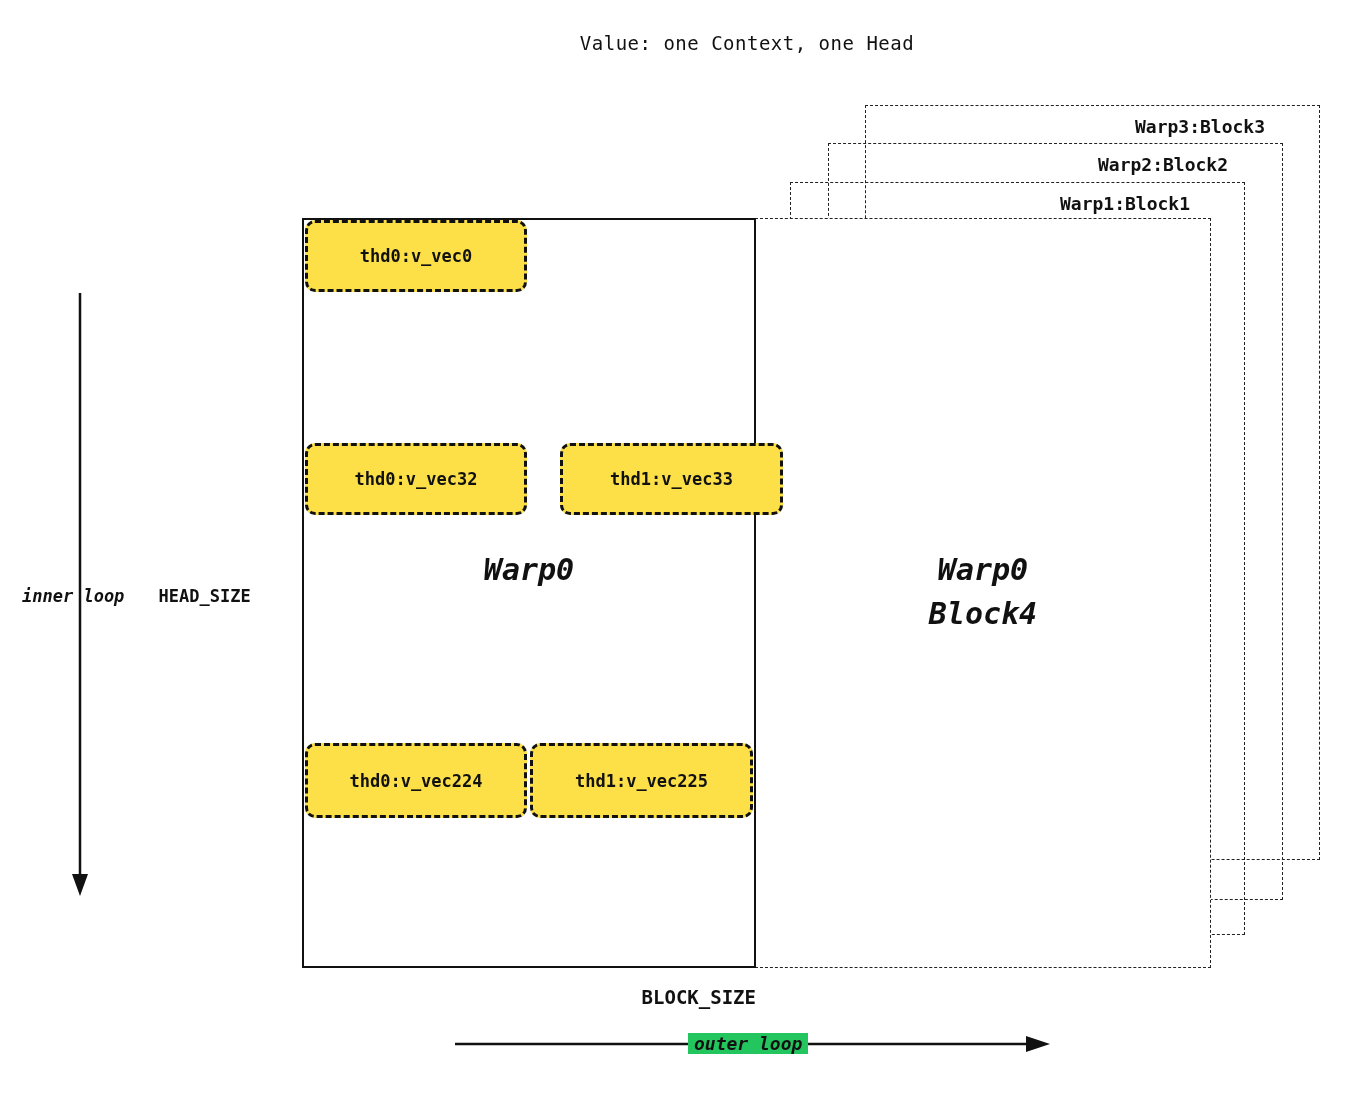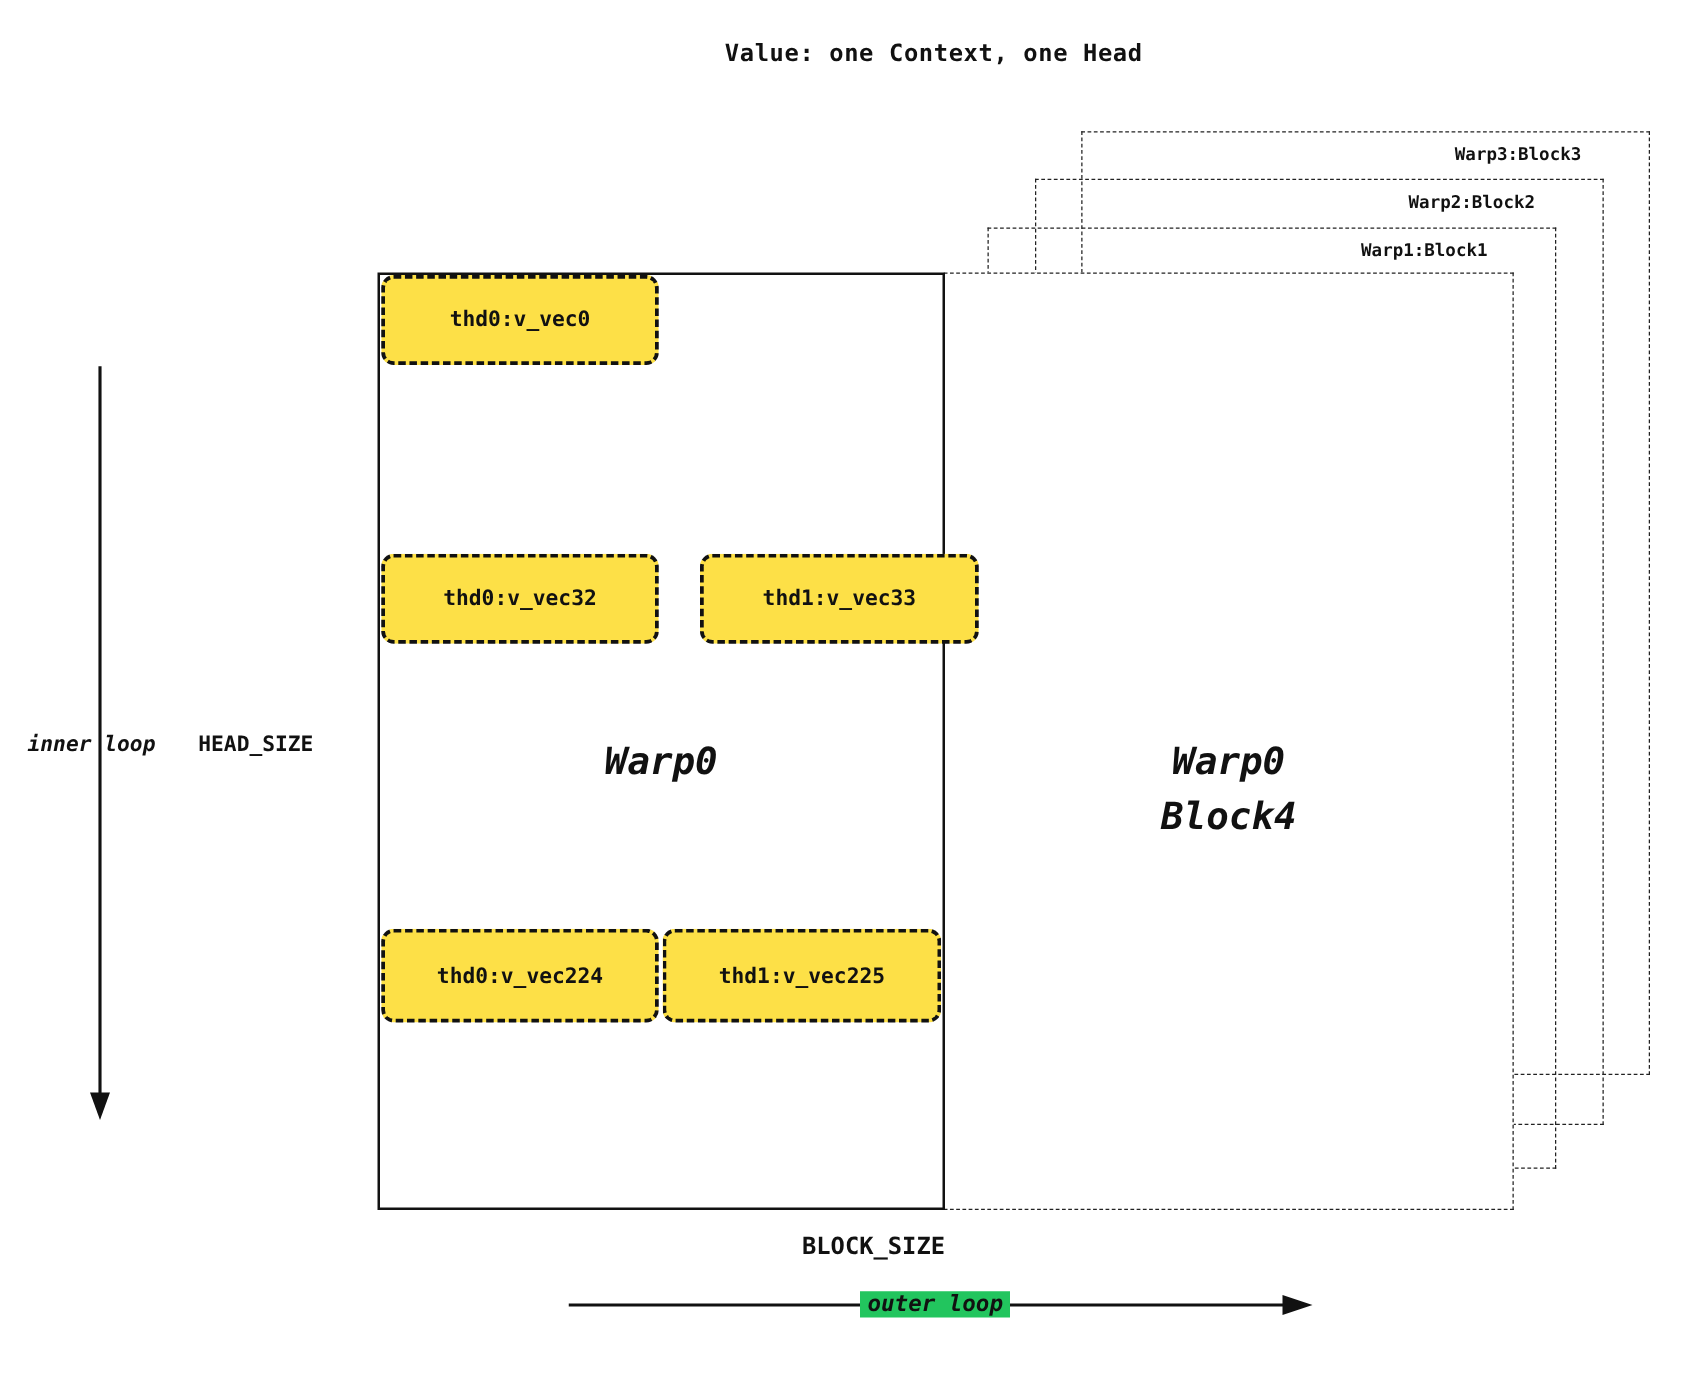--- a/index.html
+++ b/index.html
@@ -12,39 +12,39 @@
     font-family: "DejaVu Sans Mono", "Liberation Mono", monospace;
     color: #111111;
     overflow: hidden;
   }
   .title {
     position: absolute;
     left: 130px;
     right: 0;
     top: 32px;
     text-align: center;
-    font-weight: bold;
+    font-weight: normal;
     font-size: 19px;
     letter-spacing: 0.5px;
   }
   
   .stack {
     position: absolute;
     border: 1.5px dashed #222222;
     background: transparent;
   }
   .stack-s3 { left: 865px; top: 105px; width: 455px; height: 755px; z-index: 1; }
   .stack-s2 { left: 828px; top: 143px; width: 455px; height: 757px; z-index: 2; }
   .stack-s1 { left: 790px; top: 182px; width: 455px; height: 753px; z-index: 3; }
   .stack-label {
     position: absolute;
     top: 10px;
     right: 50px;
     font-weight: bold;
-    font-size: 14px;
+    font-size: 18px;
     background: #ffffff;
     padding: 0 4px;
   }
   
   .block4 {
     position: absolute;
     left: 755px; top: 218px; width: 456px; height: 750px;
     border: 1.5px dashed #222222;
     background: #ffffff;
     z-index: 4;
@@ -57,21 +57,20 @@
     z-index: 5;
   }
   .big-label {
     position: absolute;
     text-align: center;
     font-weight: bold;
     font-style: italic;
     font-size: 30px;
     line-height: 1.45;
     z-index: 6;
-    margin-top: 40px;
   }
   .big-label-block0 { left: 302px; top: 548px; width: 454px; }
   .big-label-block4 { left: 755px; top: 548px; width: 456px; }
   
   .vec-box {
     position: absolute;
     border: 3px dashed #111111;
     border-radius: 10px;
     background: #fde047;
     display: flex;

